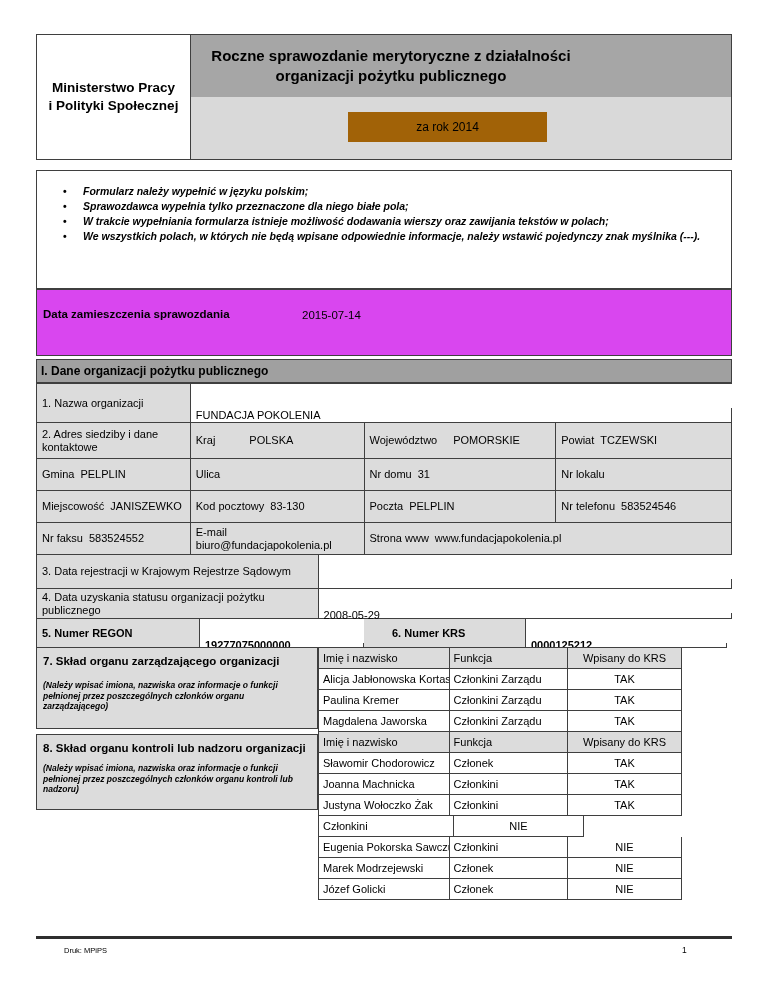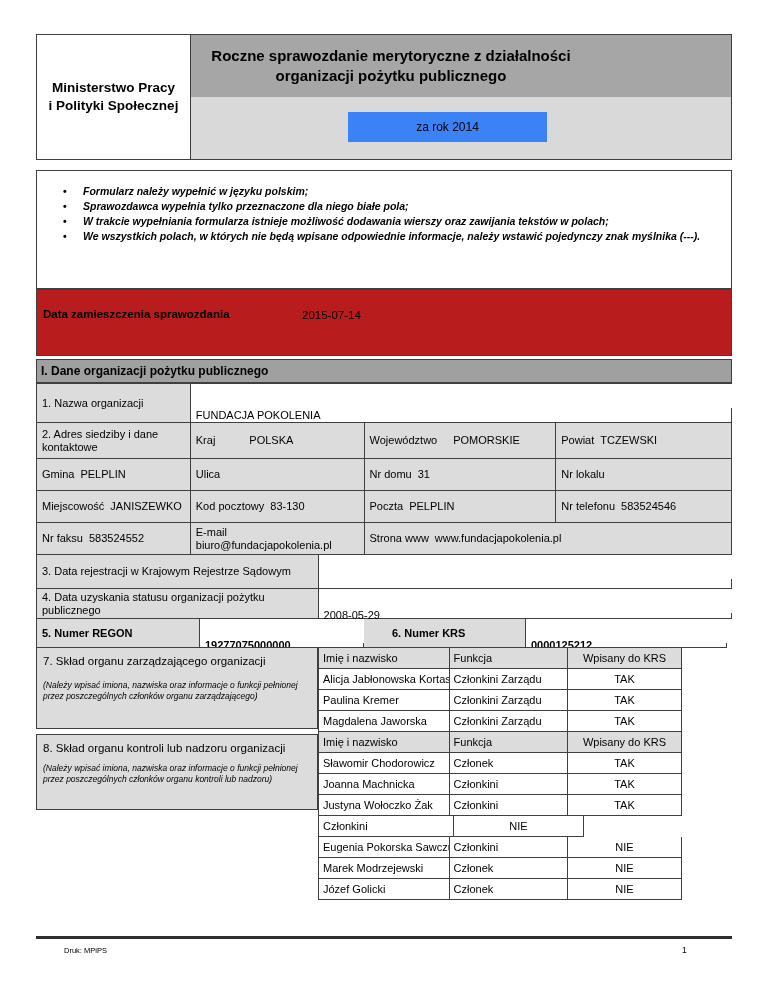--- a/index.html
+++ b/index.html
@@ -10,34 +10,34 @@
   #header{position:absolute;left:36px;top:34px;width:696px;height:126px;
           border:1px solid #3f3f3f;box-sizing:border-box;display:flex;}
   .hdr-left{width:154px;border-right:1px solid #3f3f3f;box-sizing:border-box;background:#fff;
             display:flex;flex-direction:column;align-items:center;justify-content:center;
             font-weight:bold;font-size:13.5px;line-height:1.3;text-align:center;}
   .hdr-right{flex:1;display:flex;flex-direction:column;}
   .hdr-title{height:62px;background:#a6a6a6;display:flex;align-items:center;justify-content:flex-start;
              font-weight:bold;font-size:15px;line-height:1.35;text-align:center;}
   .hdr-title-inner{max-width:400px;}
   .hdr-sub{flex:1;background:#d9d9d9;position:relative;}
-  .year-box{position:absolute;left:157px;top:15px;width:199px;height:30px;background:#3b82f6;
+  .year-box{position:absolute;left:157px;top:15px;width:199px;height:30px;background:#a16207;
             display:flex;align-items:center;justify-content:center;font-size:12px;}
 
   
   #instructions{position:absolute;left:36px;top:170px;width:696px;height:119px;
                 border:1px solid #3f3f3f;box-sizing:border-box;background:#fff;
                 padding:13px 18px 0 26px;}
   #instructions .iline{display:flex;font-style:italic;font-weight:bold;
                        font-size:10.5px;line-height:15px;}
   #instructions .bullet{width:20px;flex:none;font-style:normal;}
 
   
   #submission{position:absolute;left:36px;top:289px;width:696px;height:67px;
-              background:#b91c1c;border:1px solid #3f3f3f;box-sizing:border-box;}
+              background:#d946ef;border:1px solid #3f3f3f;box-sizing:border-box;}
   .subm-label{position:absolute;left:6px;top:18px;font-weight:bold;font-size:11.5px;}
   .subm-value{position:absolute;left:265px;top:19px;font-size:11.5px;}
 
   
   #secbar{position:absolute;left:36px;top:359px;width:696px;height:24px;background:#a0a0a0;
           border:1px solid #3f3f3f;box-sizing:border-box;font-weight:bold;font-size:12px;
           display:flex;align-items:center;padding-left:4px;}
 
   
   #formtable{position:absolute;left:36px;top:383px;width:696px;
@@ -53,21 +53,21 @@
   .h39{height:39px;border-radius:15px;} .h36{height:36px;} .h32{height:32px;} .h34{height:34px;}
   .h30{height:30px;} .h29{height:29px;font-weight:bold;}
   .val{margin-left:6px;}
   .val-kraj{margin-left:34px;}
   .val-woj{margin-left:16px;}
   .stack{display:block;padding-top:3px;line-height:12.5px;}
 
   
   #members{position:absolute;left:36px;top:647px;width:696px;height:252px;}
   .mbox{position:absolute;left:0;width:282px;background:#dcdcdc;border:1px solid #3f3f3f;
-        box-sizing:border-box;padding:6px 8px 0 6px;}
+        box-sizing:border-box;padding:6px 8px 0 6px;font-weight:bold;}
   #box7{top:0;height:82px;} #box8{top:87px;height:76px;}
   .mbox-title{font-size:11.5px;line-height:14px;}
   .mbox-note{font-style:italic;font-size:8.5px;line-height:10.5px;margin-top:12px;}
   #box8 .mbox-note{margin-top:8px;}
   #mtable{position:absolute;left:282px;top:0;width:364px;
           border-top:1px solid #3f3f3f;border-left:1px solid #3f3f3f;box-sizing:border-box;
           font-size:11px;}
   .mrow{display:flex;height:21px;}
   .mcell{border-right:1px solid #3f3f3f;border-bottom:1px solid #3f3f3f;box-sizing:border-box;
          padding:0 4px;display:flex;align-items:center;background:#fff;overflow:hidden;

